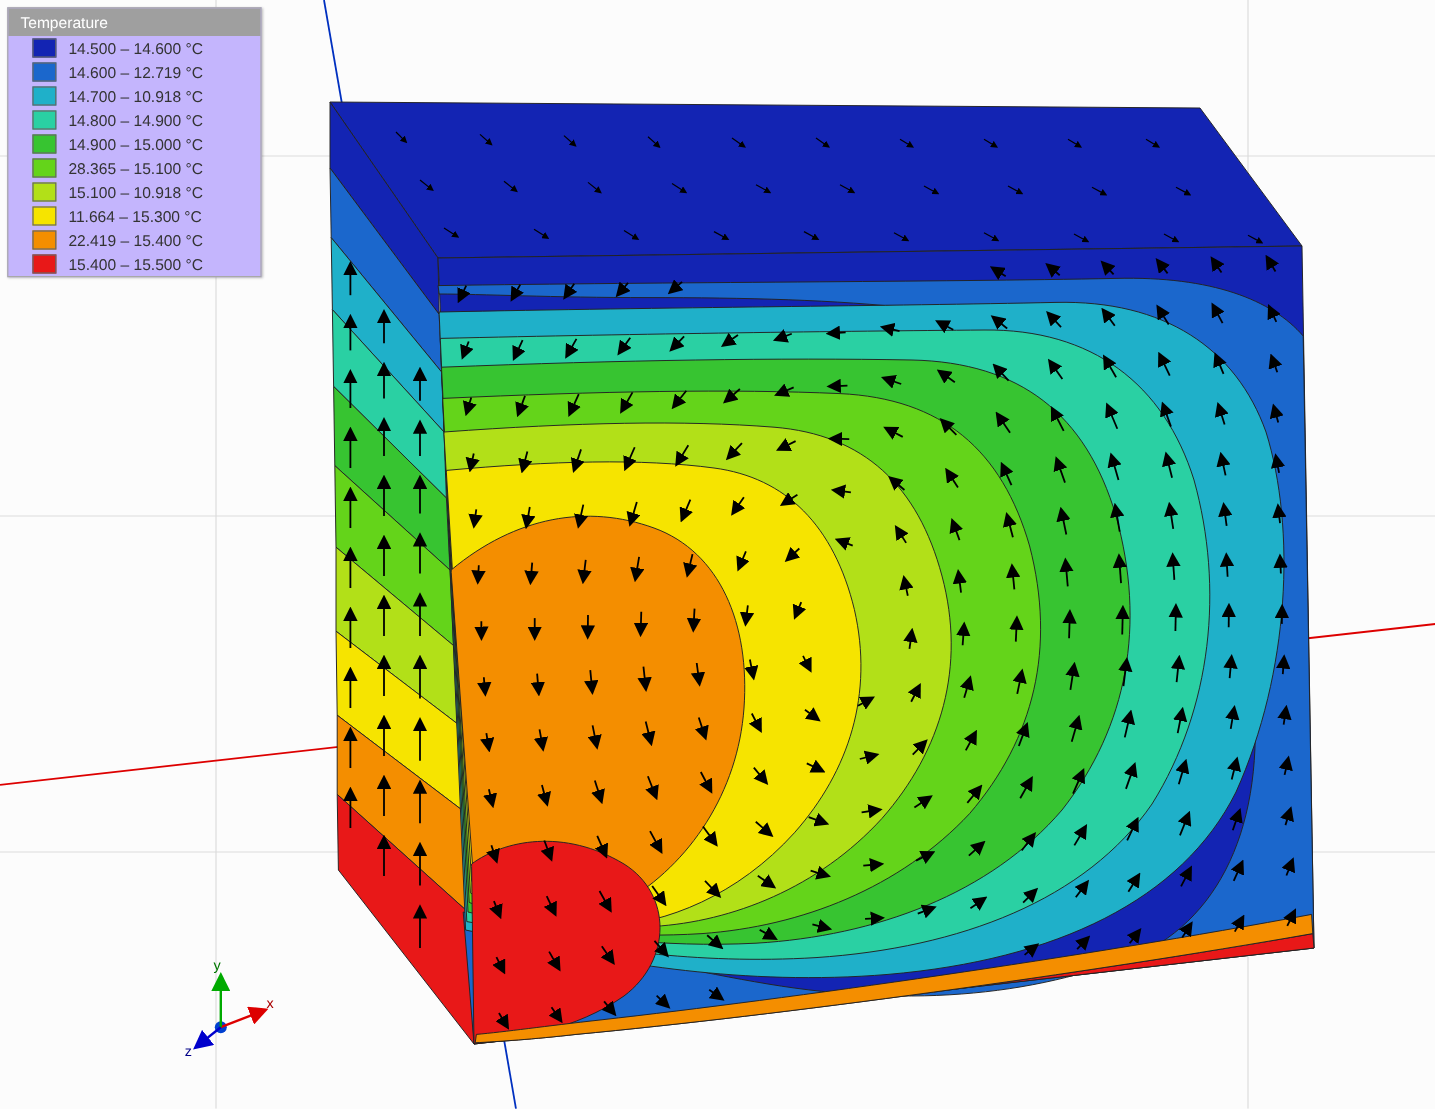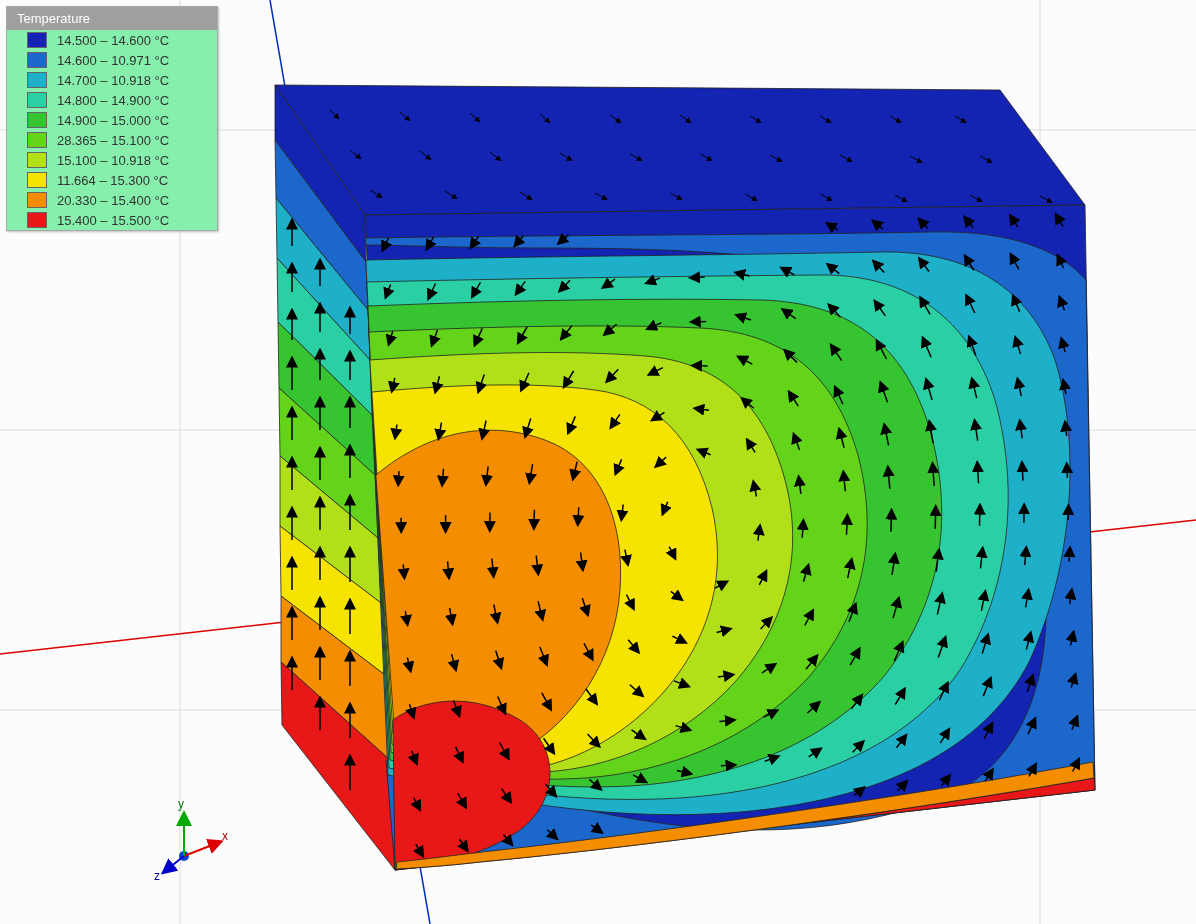--- a/index.html
+++ b/index.html
@@ -15,21 +15,21 @@
     position: relative;
     width: 1196px;
     height: 924px;
   }
   
   .legend {
     position: absolute;
     top: 6px;
     left: 6px;
     width: 210px;
-    background: #86efac;
+    background: #c4b5fd;
     border: 1px solid #a8a8a8;
     box-shadow: 1px 1px 2px rgba(0,0,0,0.25);
     font-size: 13px;
     z-index: 10;
   }
   .legend-title {
     background: #9f9f9f;
     color: #fff;
     padding: 4px 10px;
     font-size: 13px;
@@ -465,21 +465,21 @@
 
   <div class="legend">
     <div class="legend-title">Temperature</div>
     <div id="legend-items">
         <div class="legend-item">
           <span class="legend-swatch" style="background: rgb(19, 36, 179);"></span>
           <span class="legend-label">14.500 – 14.600 °C</span>
         </div>
         <div class="legend-item">
           <span class="legend-swatch" style="background: rgb(27, 103, 204);"></span>
-          <span class="legend-label">14.600 – 10.971 °C</span>
+          <span class="legend-label">14.600 – 12.719 °C</span>
         </div>
         <div class="legend-item">
           <span class="legend-swatch" style="background: rgb(31, 176, 201);"></span>
           <span class="legend-label">14.700 – 10.918 °C</span>
         </div>
         <div class="legend-item">
           <span class="legend-swatch" style="background: rgb(42, 208, 163);"></span>
           <span class="legend-label">14.800 – 14.900 °C</span>
         </div>
         <div class="legend-item">
@@ -493,21 +493,21 @@
         <div class="legend-item">
           <span class="legend-swatch" style="background: rgb(178, 224, 24);"></span>
           <span class="legend-label">15.100 – 10.918 °C</span>
         </div>
         <div class="legend-item">
           <span class="legend-swatch" style="background: rgb(246, 228, 0);"></span>
           <span class="legend-label">11.664 – 15.300 °C</span>
         </div>
         <div class="legend-item">
           <span class="legend-swatch" style="background: rgb(244, 142, 0);"></span>
-          <span class="legend-label">20.330 – 15.400 °C</span>
+          <span class="legend-label">22.419 – 15.400 °C</span>
         </div>
         <div class="legend-item">
           <span class="legend-swatch" style="background: rgb(232, 24, 24);"></span>
           <span class="legend-label">15.400 – 15.500 °C</span>
         </div>
       </div>
   </div>
 
   <svg class="gizmo" viewBox="0 0 90 90">
     <circle cx="34" cy="62" r="5" fill="#0040d0"></circle>

